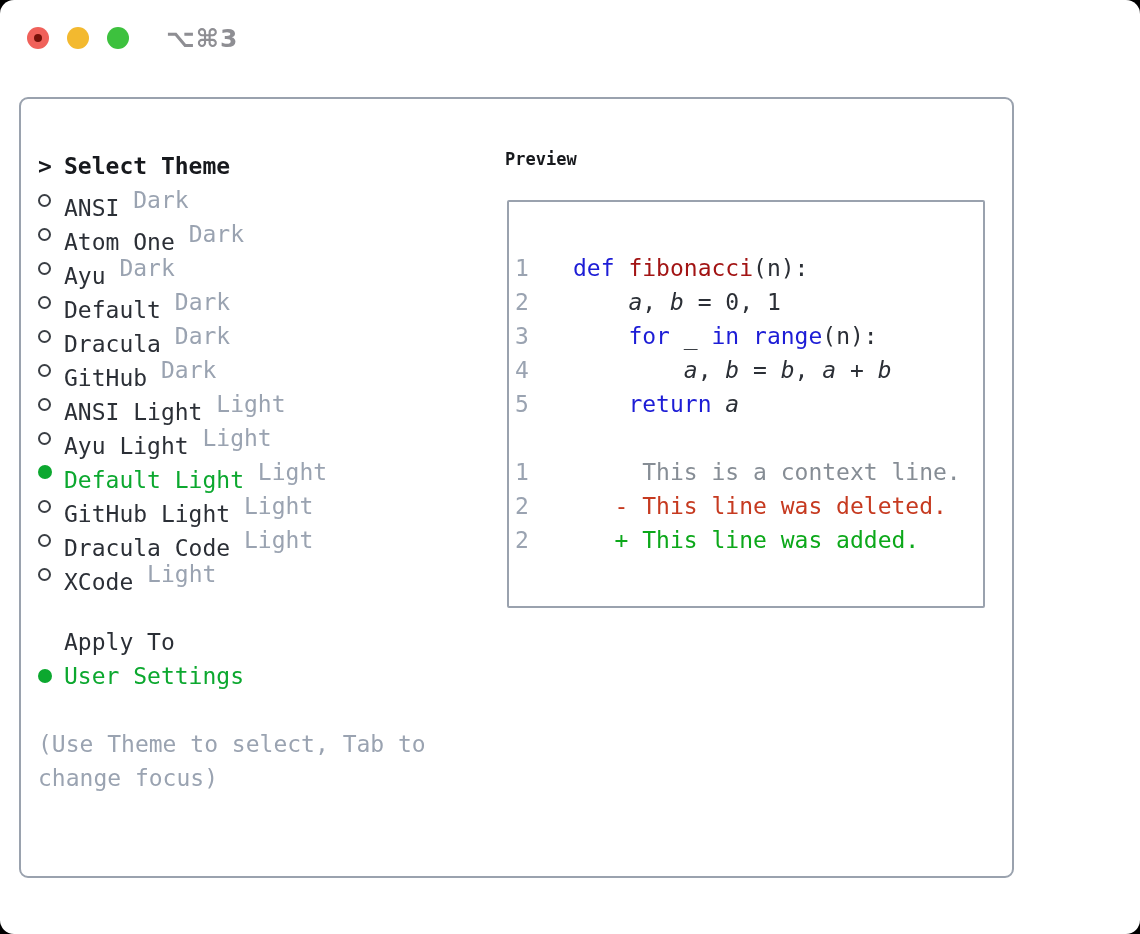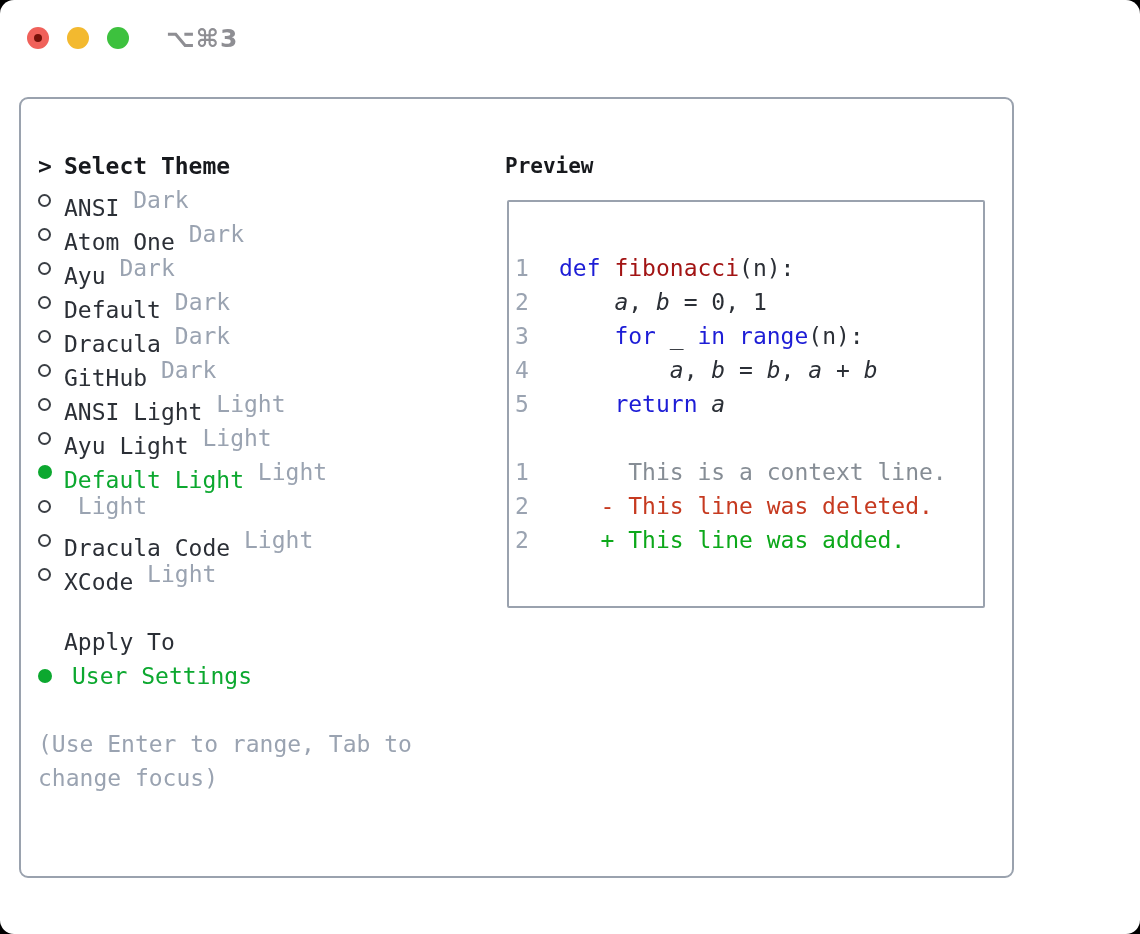--- a/index.html
+++ b/index.html
@@ -37,33 +37,33 @@
   .row.blank{height:34px;}
   .marker{width:26px;flex:none;display:flex;align-items:center;}
   .chevron{font-weight:700;color:var(--heading,#17191d);}
   .h{font-weight:700;color:var(--heading,#17191d);white-space:pre;}
   .circle{width:13px;height:13px;border-radius:50%;border:2px solid #3b3f45;box-sizing:border-box;}
   .circle.filled{border:none;background:var(--green,#0ca82f);width:14px;height:14px;}
   .tname{white-space:pre;color:var(--text,#2b2f36);margin-top:16px;}
   .theme-item.selected .tname{color:var(--green,#0ca82f);}
   .tvariant{white-space:pre;color:var(--gray,#9aa3b1);}
   .apply-label{white-space:pre;color:var(--text,#2b2f36);}
-  .apply-item.selected .apply-label{color:var(--green,#0ca82f);margin-left:8px;}
+  .apply-item.selected .apply-label{color:var(--green,#0ca82f);}
   .help-line{color:var(--gray,#9aa3b1);white-space:pre;}
 
   
-  .preview-header{position:absolute;left:484px;top:50px;height:34px;display:flex;align-items:center;font-size:21px;}
+  .preview-header{position:absolute;left:484px;top:50px;height:34px;display:flex;align-items:flex-start;font-size:17px;}
   .preview-box{
     position:absolute;left:486px;top:101px;width:478px;height:408px;
     border:2px solid var(--border,#9aa2ae);border-radius:2px;box-sizing:border-box;
     padding-top:49px;
   }
   .pline{height:34px;display:flex;align-items:center;padding-left:6px;font-size:23px;}
   .ln{width:16px;flex:none;color:var(--gray,#9aa3b1);text-align:left;}
-  .pcontent{margin-left:28px;white-space:pre;color:var(--text,#2b2f36);}
+  .pcontent{margin-left:42px;white-space:pre;color:var(--text,#2b2f36);}
   .tok-kw{color:var(--kw-blue,#1d1dd6);}
   .tok-fn{color:var(--fn-red,#a21414);}
   .tok-pl{color:var(--text,#2b2f36);}
   .tok-var{color:var(--text,#2b2f36);font-style:italic;}
   .diff-context .pcontent{color:var(--context-gray,#868d95);text-align:right;}
   .diff-deleted .pcontent{color:var(--del-red,#c63a20);}
   .diff-added .pcontent{color:var(--add-green,#0ca81a);}
 </style>
 </head>
 <body>
@@ -150,20 +150,21 @@
             <span class="marker">
               <span class="circle filled"></span>
             </span>
             <span class="tname">Default Light</span>
             <span class="tvariant"> Light</span>
           </div>
           <div class="row theme-item">
             <span class="marker">
               <span class="circle"></span>
             </span>
+            <span class="tname">GitHub Light</span>
             <span class="tvariant"> Light</span>
           </div>
           <div class="row theme-item">
             <span class="marker">
               <span class="circle"></span>
             </span>
             <span class="tname">Dracula Code</span>
             <span class="tvariant"> Light</span>
           </div>
           <div class="row theme-item">
@@ -187,21 +188,21 @@
             <span class="marker">
               <span class="circle filled"></span>
             </span>
             <span class="apply-label">User Settings</span>
           </div>
         </div>
 
       <div class="row blank"></div>
 
       <div>
-        <div class="row help-line">(Use Enter to range, Tab to</div>
+        <div class="row help-line">(Use Theme to select, Tab to</div>
         <div class="row help-line">change focus)</div>
       </div>
     </div>
 
     <div class="preview-header">
       <span class="h">Preview</span>
     </div>
 
     <div class="preview-box">
       <div id="code-lines">

